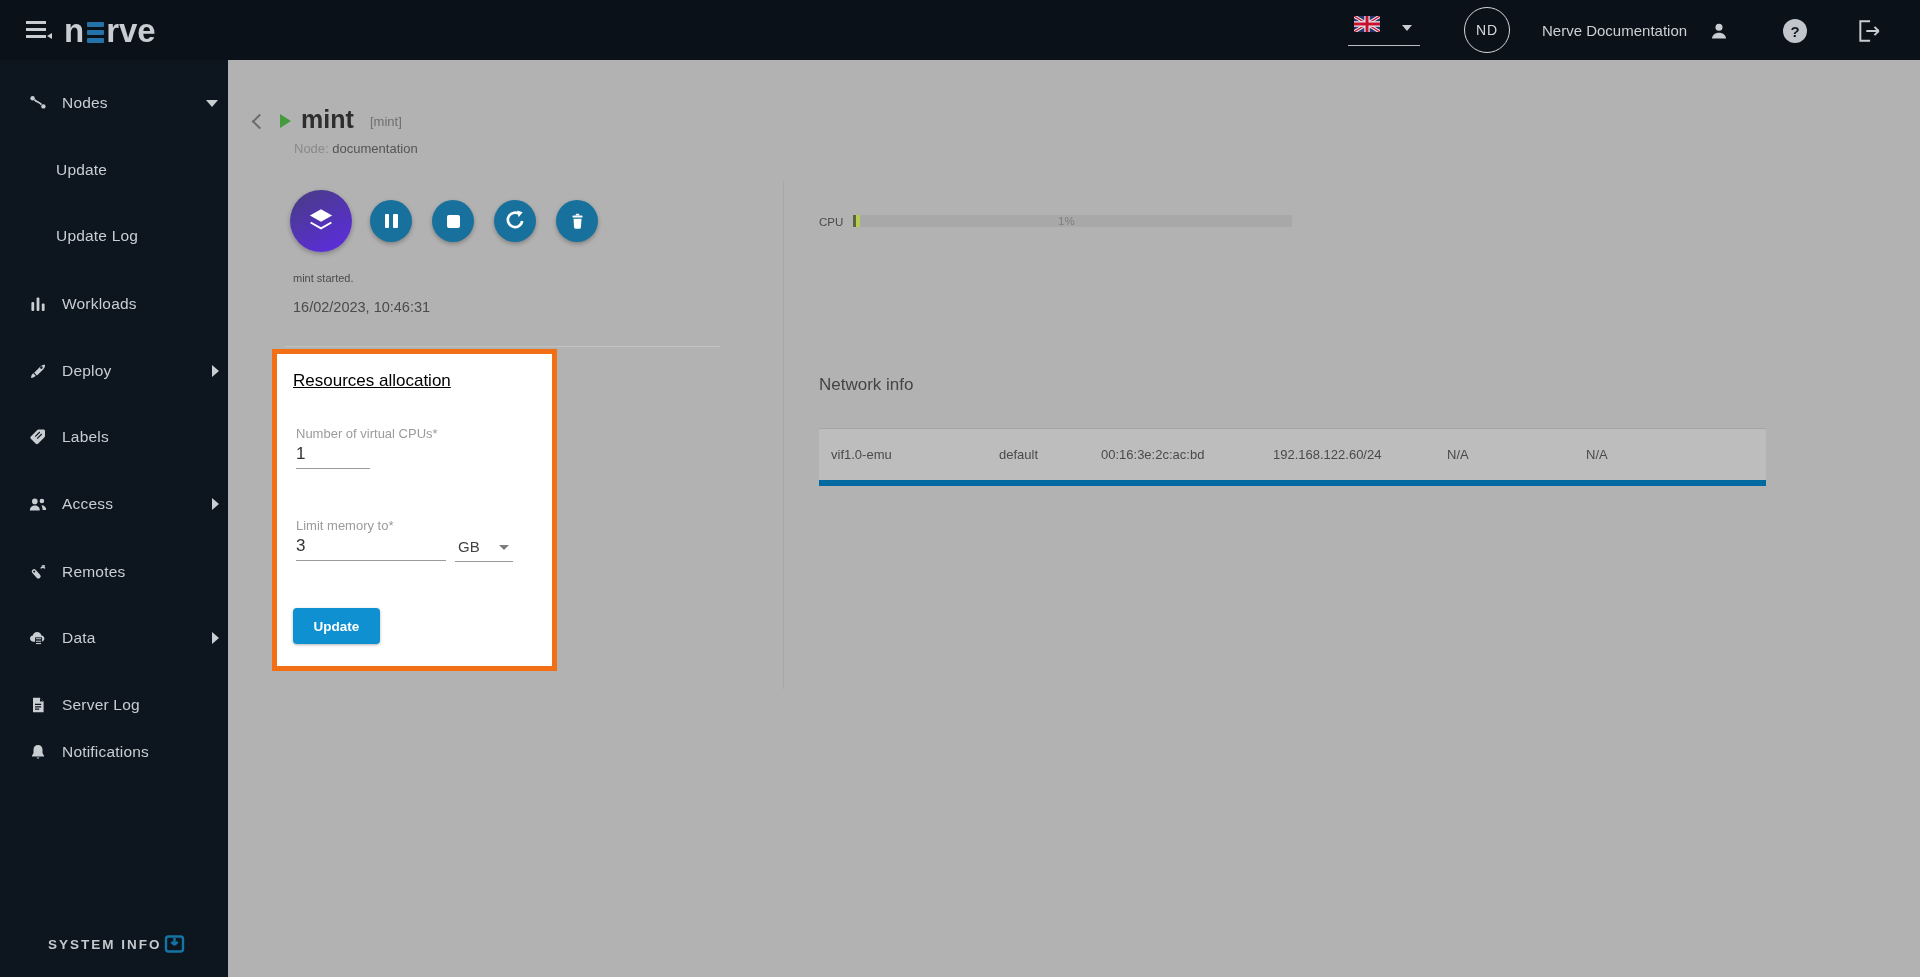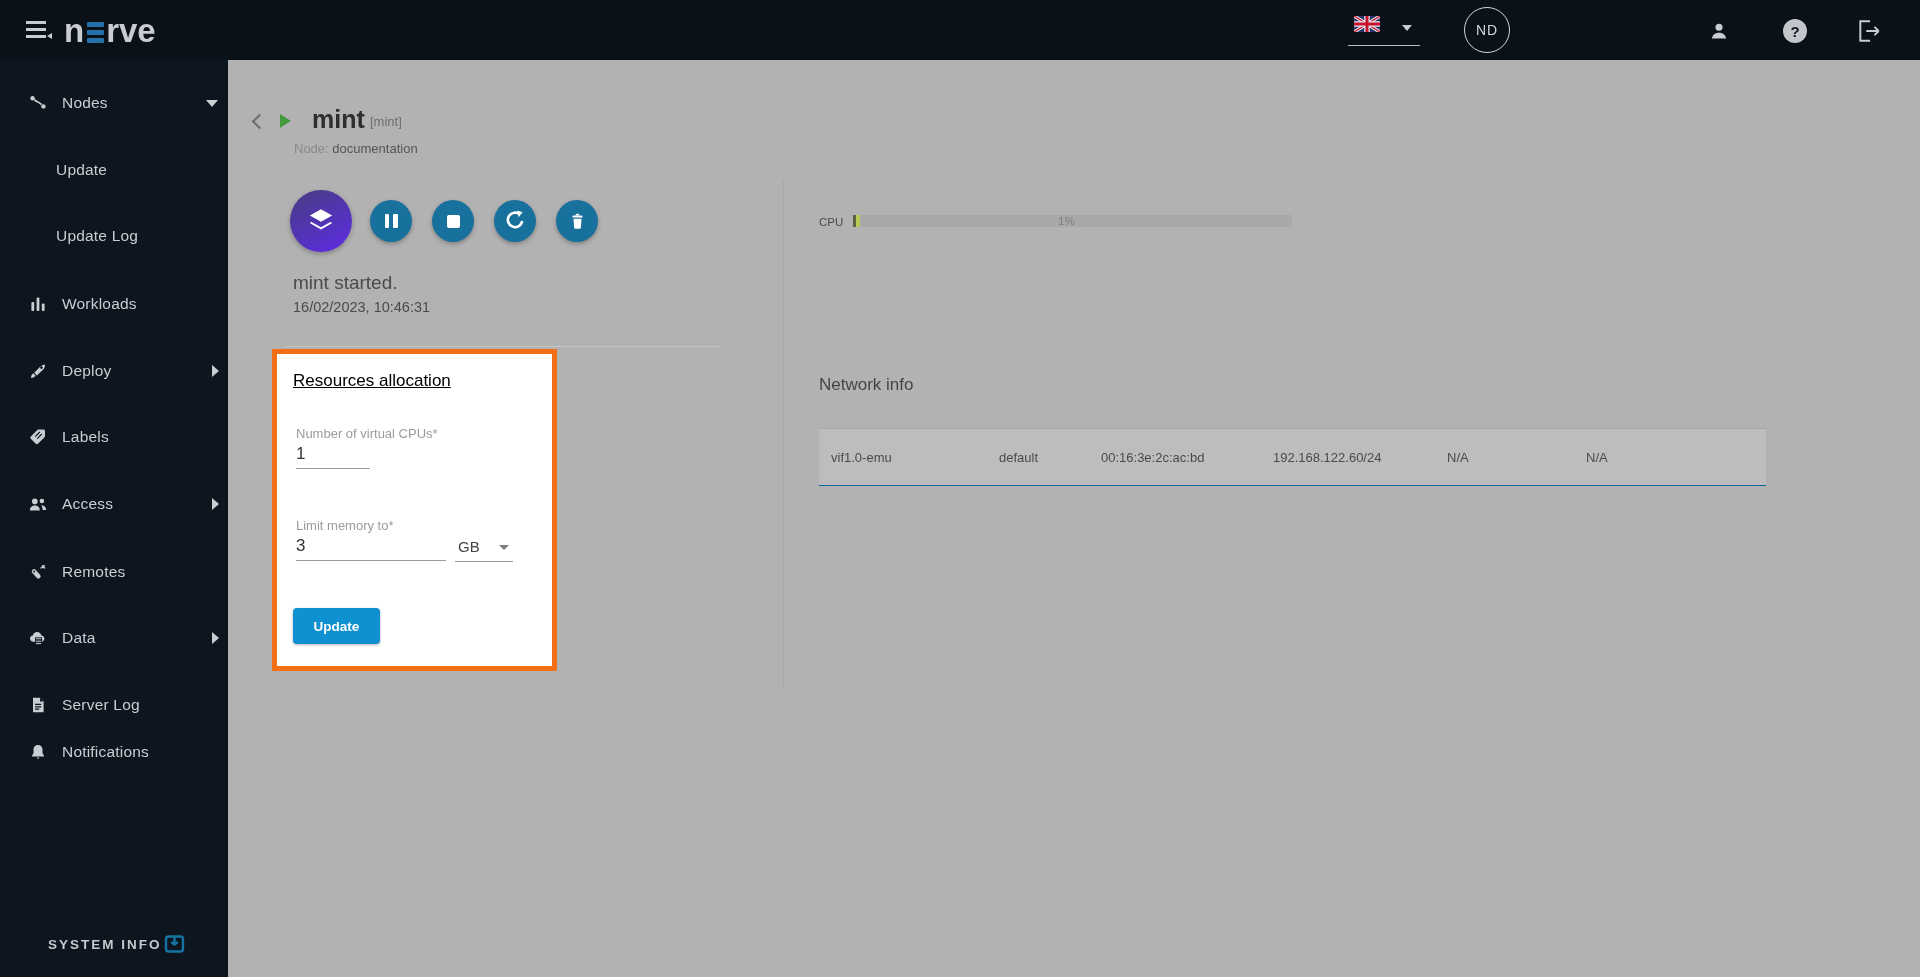--- a/index.html
+++ b/index.html
@@ -45,35 +45,35 @@
     border-top:6px solid transparent; border-bottom:6px solid transparent; border-left:7px solid #c9ced3; }
   .sysinfo { position:absolute; left:0; top:864px; width:228px; height:40px; display:flex; align-items:center; cursor:pointer; }
   .sysinfo .silabel { position:absolute; left:48px; color:#c4c9ce; font-size:13.5px; font-weight:bold; letter-spacing:2px; }
   .sysinfo svg { position:absolute; left:162px; }
   
   .back-btn { position:absolute; left:248px; top:112px; width:22px; height:22px; cursor:pointer; }
   .back-btn i { position:absolute; left:6px; top:4px; width:11px; height:11px;
     border-left:2.5px solid #6b6b6b; border-bottom:2.5px solid #6b6b6b; transform:rotate(45deg); }
   .play-tri { position:absolute; left:280px; top:114px; width:0; height:0;
     border-top:7px solid transparent; border-bottom:7px solid transparent; border-left:11px solid #459a3e; }
-  .wl-title { position:absolute; left:312px; top:105px; font-size:25px; font-weight:bold; color:#2e2e2e; }
+  .wl-title { position:absolute; left:301px; top:105px; font-size:25px; font-weight:bold; color:#2e2e2e; }
   .wl-tag { position:absolute; left:350px; top:114px; font-size:13px; color:#6f6f6f;margin-left:20px; }
   .node-line { position:absolute; left:294px; top:141px; font-size:13px; }
   .node-line .nl1 { color:#8a8a8a; } .node-line .nl2 { color:#555; }
   
   .wl-badge { position:absolute; left:290px; top:190px; width:62px; height:62px; border-radius:50%;
     background:linear-gradient(150deg,#4a3a8f 15%,#5b2ed6 85%); box-shadow:0 2px 5px rgba(0,0,0,.28);
     display:flex; align-items:center; justify-content:center; }
   .act-btn { position:absolute; top:200px; width:42px; height:42px; border-radius:50%; background:#17719c;
     box-shadow:0 2px 4px rgba(0,0,0,.28); cursor:pointer; display:flex; align-items:center; justify-content:center; }
   .pause-bars { display:flex; gap:4px; }
   .pause-bars b { width:4.5px; height:14px; background:#fff; border-radius:1px; }
   .stop-square { width:13px; height:13px; background:#fff; border-radius:2px; }
   
-  .status1 { position:absolute; left:293px; top:272px; font-size:19px; color:#4b4b4b; }
+  .status1 { position:absolute; left:293px; top:272px; font-size:11px; color:#4b4b4b; }
   .status2 { position:absolute; left:293px; top:299px; font-size:14.5px; color:#4b4b4b; }
   .hdiv { position:absolute; left:285px; top:346px; width:435px; height:1px; background:#c3c3c3; }
   .vdiv { position:absolute; left:783px; top:181px; width:1px; height:508px; background:#a7a7a7; }
   
   .res-panel { position:absolute; left:272px; top:349px; width:285px; height:322px; background:#fff;
     border:5px solid #f26f16; z-index:3; }
   .res-title { position:absolute; left:16px; top:17px; font-size:17px; color:#000000;text-decoration:underline; }
   .fld-label { position:absolute; left:19px; font-size:13px; color:#9b9b9b; }
   .fld-input { position:absolute; left:19px; background:transparent; border:none; outline:none;
     border-bottom:1px solid #9a9a9a; font-family:"Liberation Sans",sans-serif; font-size:17px; color:#333; padding:0 0 4px 0; }
@@ -90,21 +90,21 @@
   .cpu-bar { position:absolute; left:853px; top:215px; width:439px; height:12px; background:#a8a8a8; }
   .cpu-bar .lead { position:absolute; left:0; top:0; width:3px; height:12px; background:#5d6540; }
   .cpu-bar .fill { position:absolute; left:3px; top:0; width:4px; height:12px; background:#b7cc52; }
   .cpu-pct { position:absolute; left:1058px; top:215px; font-size:11.5px; color:#7e7e7e; }
   
   .net-title { position:absolute; left:819px; top:375px; font-size:17px; color:#454545; }
   .net-table { position:absolute; left:819px; top:428px; width:947px; }
   .thead, .trow { display:grid; grid-template-columns:168px 102px 172px 174px 139px 1fr; }
   .thead { height:30px; align-items:center; }
   .th { padding-left:12px; font-size:13.5px; color:#3f3f3f; display:flex; align-items:center; }
-  .trow { height:58px; background:#bdbdbd; border-top:1px solid #a5a5a5; border-bottom:1px solid #0369a1; align-items:center; }
+  .trow { height:58px; background:#bdbdbd; border-top:1px solid #a5a5a5; border-bottom:6px solid #0369a1; align-items:center; }
   .td { padding-left:12px; font-size:13px; color:#4a4a4a; }
   .info-icon { width:18px; height:18px; border-radius:50%; background:#1373ab; color:#fff; font-size:11px;
     font-weight:bold; display:flex; align-items:center; justify-content:center; margin-left:9px;
     position:relative; top:-2px; cursor:pointer; font-family:"Liberation Serif",serif; font-style:italic; }
 </style>
 </head>
 <body>
 
 <div class="app">
 
@@ -133,20 +133,21 @@
         <path d="M13 0 V16 M0 8 H26" stroke="#e9eaee" stroke-width="5.4"></path>
         <path d="M13 0 V16 M0 8 H26" stroke="#c8102e" stroke-width="3"></path>
       </svg>
       <span class="caret"></span>
       <span class="ul"></span>
     </div>
 
     <div class="avatar">
       <span>ND</span>
     </div>
+    <div class="username">Nerve Documentation</div>
 
     <div class="tb-icon" style="left:1706px;">
       <svg width="22" height="22" viewBox="0 0 20 20">
         <circle cx="10" cy="6.6" r="3.2" fill="#c9cdd1"></circle>
         <path d="M3.6 16.8c.5-3.2 3-5.1 6.4-5.1s5.9 1.9 6.4 5.1z" fill="#c9cdd1"></path>
       </svg>
     </div>
     <div class="tb-icon" style="left:1782px;">
       <span class="help-circle">?</span>
     </div>

